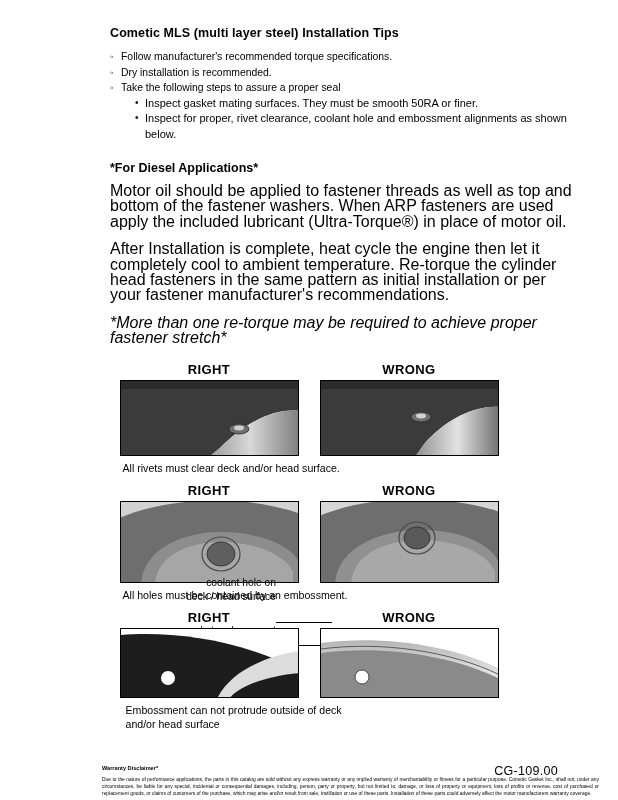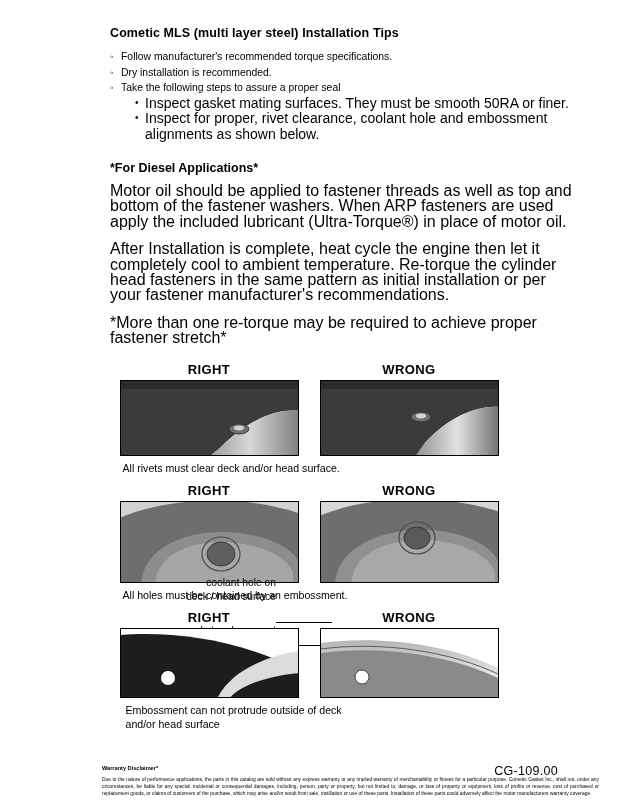--- a/index.html
+++ b/index.html
@@ -43,21 +43,21 @@
     content: "\25E6";
     position: absolute;
     left: 0;
     top: 0;
     font-size: 10px;
   }
   ul.subbullets {
     list-style: none;
     margin: 0 0 0 14px;
     padding: 0;
-    font-size: 14px;
+    font-size: 11px;
     line-height: 15.5px;
   }
   ul.subbullets > li {
     position: relative;
     padding-left: 10px;
   }
   ul.subbullets > li::before {
     content: "\2022";
     position: absolute;
     left: 0;
@@ -70,20 +70,21 @@
     margin: 19px 0 8px 66px;
   }
   p.para {
     font-size: 16px;
     line-height: 15.4px;
     margin: 0 0 12px 66px;
     max-width: 470px;
   }
   p.para.last {
     margin-bottom: 0;
+    font-style: italic;
   }
 
   
   .figs {
     margin-top: 16px;
     margin-left: 0;
     position: relative;
   }
   .figrow {
     display: flex;

